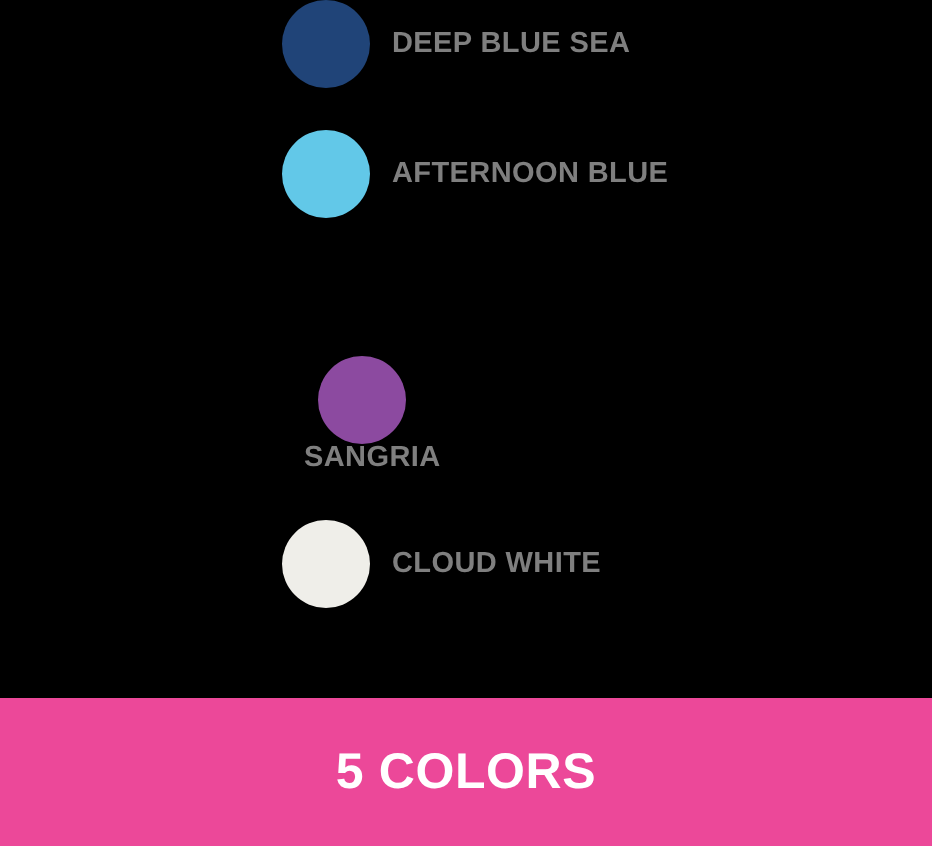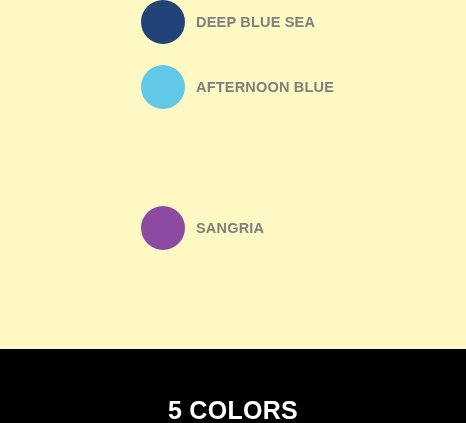--- a/index.html
+++ b/index.html
@@ -65,30 +65,34 @@
     font-size: 25px;
     font-weight: bold;
     letter-spacing: 0.3px;
     line-height: 1;
     font-family: "Liberation Sans", sans-serif;
   }
 </style>
 </head>
 <body>
 
-<div id="swatch-panel" style="background: #fef9c3;">
+<div id="swatch-panel" style="background: #000000;">
     <div class="swatch-row" style="top: 0px;">
       <span class="swatch-dot" style="background: rgb(32, 68, 120);"></span>
       <span class="swatch-label" style="color: rgb(127, 127, 127);">DEEP BLUE SEA</span>
     </div>
     <div class="swatch-row" style="top: 65px;">
       <span class="swatch-dot" style="background: rgb(98, 200, 232);"></span>
       <span class="swatch-label" style="color: rgb(127, 127, 127);">AFTERNOON BLUE</span>
     </div>
-    <div class="swatch-row" style="top: 206px;">
+    <div class="swatch-row" style="top: 178px; flex-direction: column;">
       <span class="swatch-dot" style="background: rgb(140, 74, 160);"></span>
       <span class="swatch-label" style="color: rgb(127, 127, 127);">SANGRIA</span>
     </div>
+    <div class="swatch-row" style="top: 260px;">
+      <span class="swatch-dot" style="background: rgb(239, 238, 233);"></span>
+      <span class="swatch-label" style="color: rgb(127, 127, 127);">CLOUD WHITE</span>
+    </div>
   </div>
 
-<div id="count-banner" style="background: #000000; align-items: flex-end;">
+<div id="count-banner" style="background: #ec4899;">
   <span id="count-banner-label" style="color: rgb(255, 255, 255);">5 COLORS</span>
 </div>
 
 </body></html>

